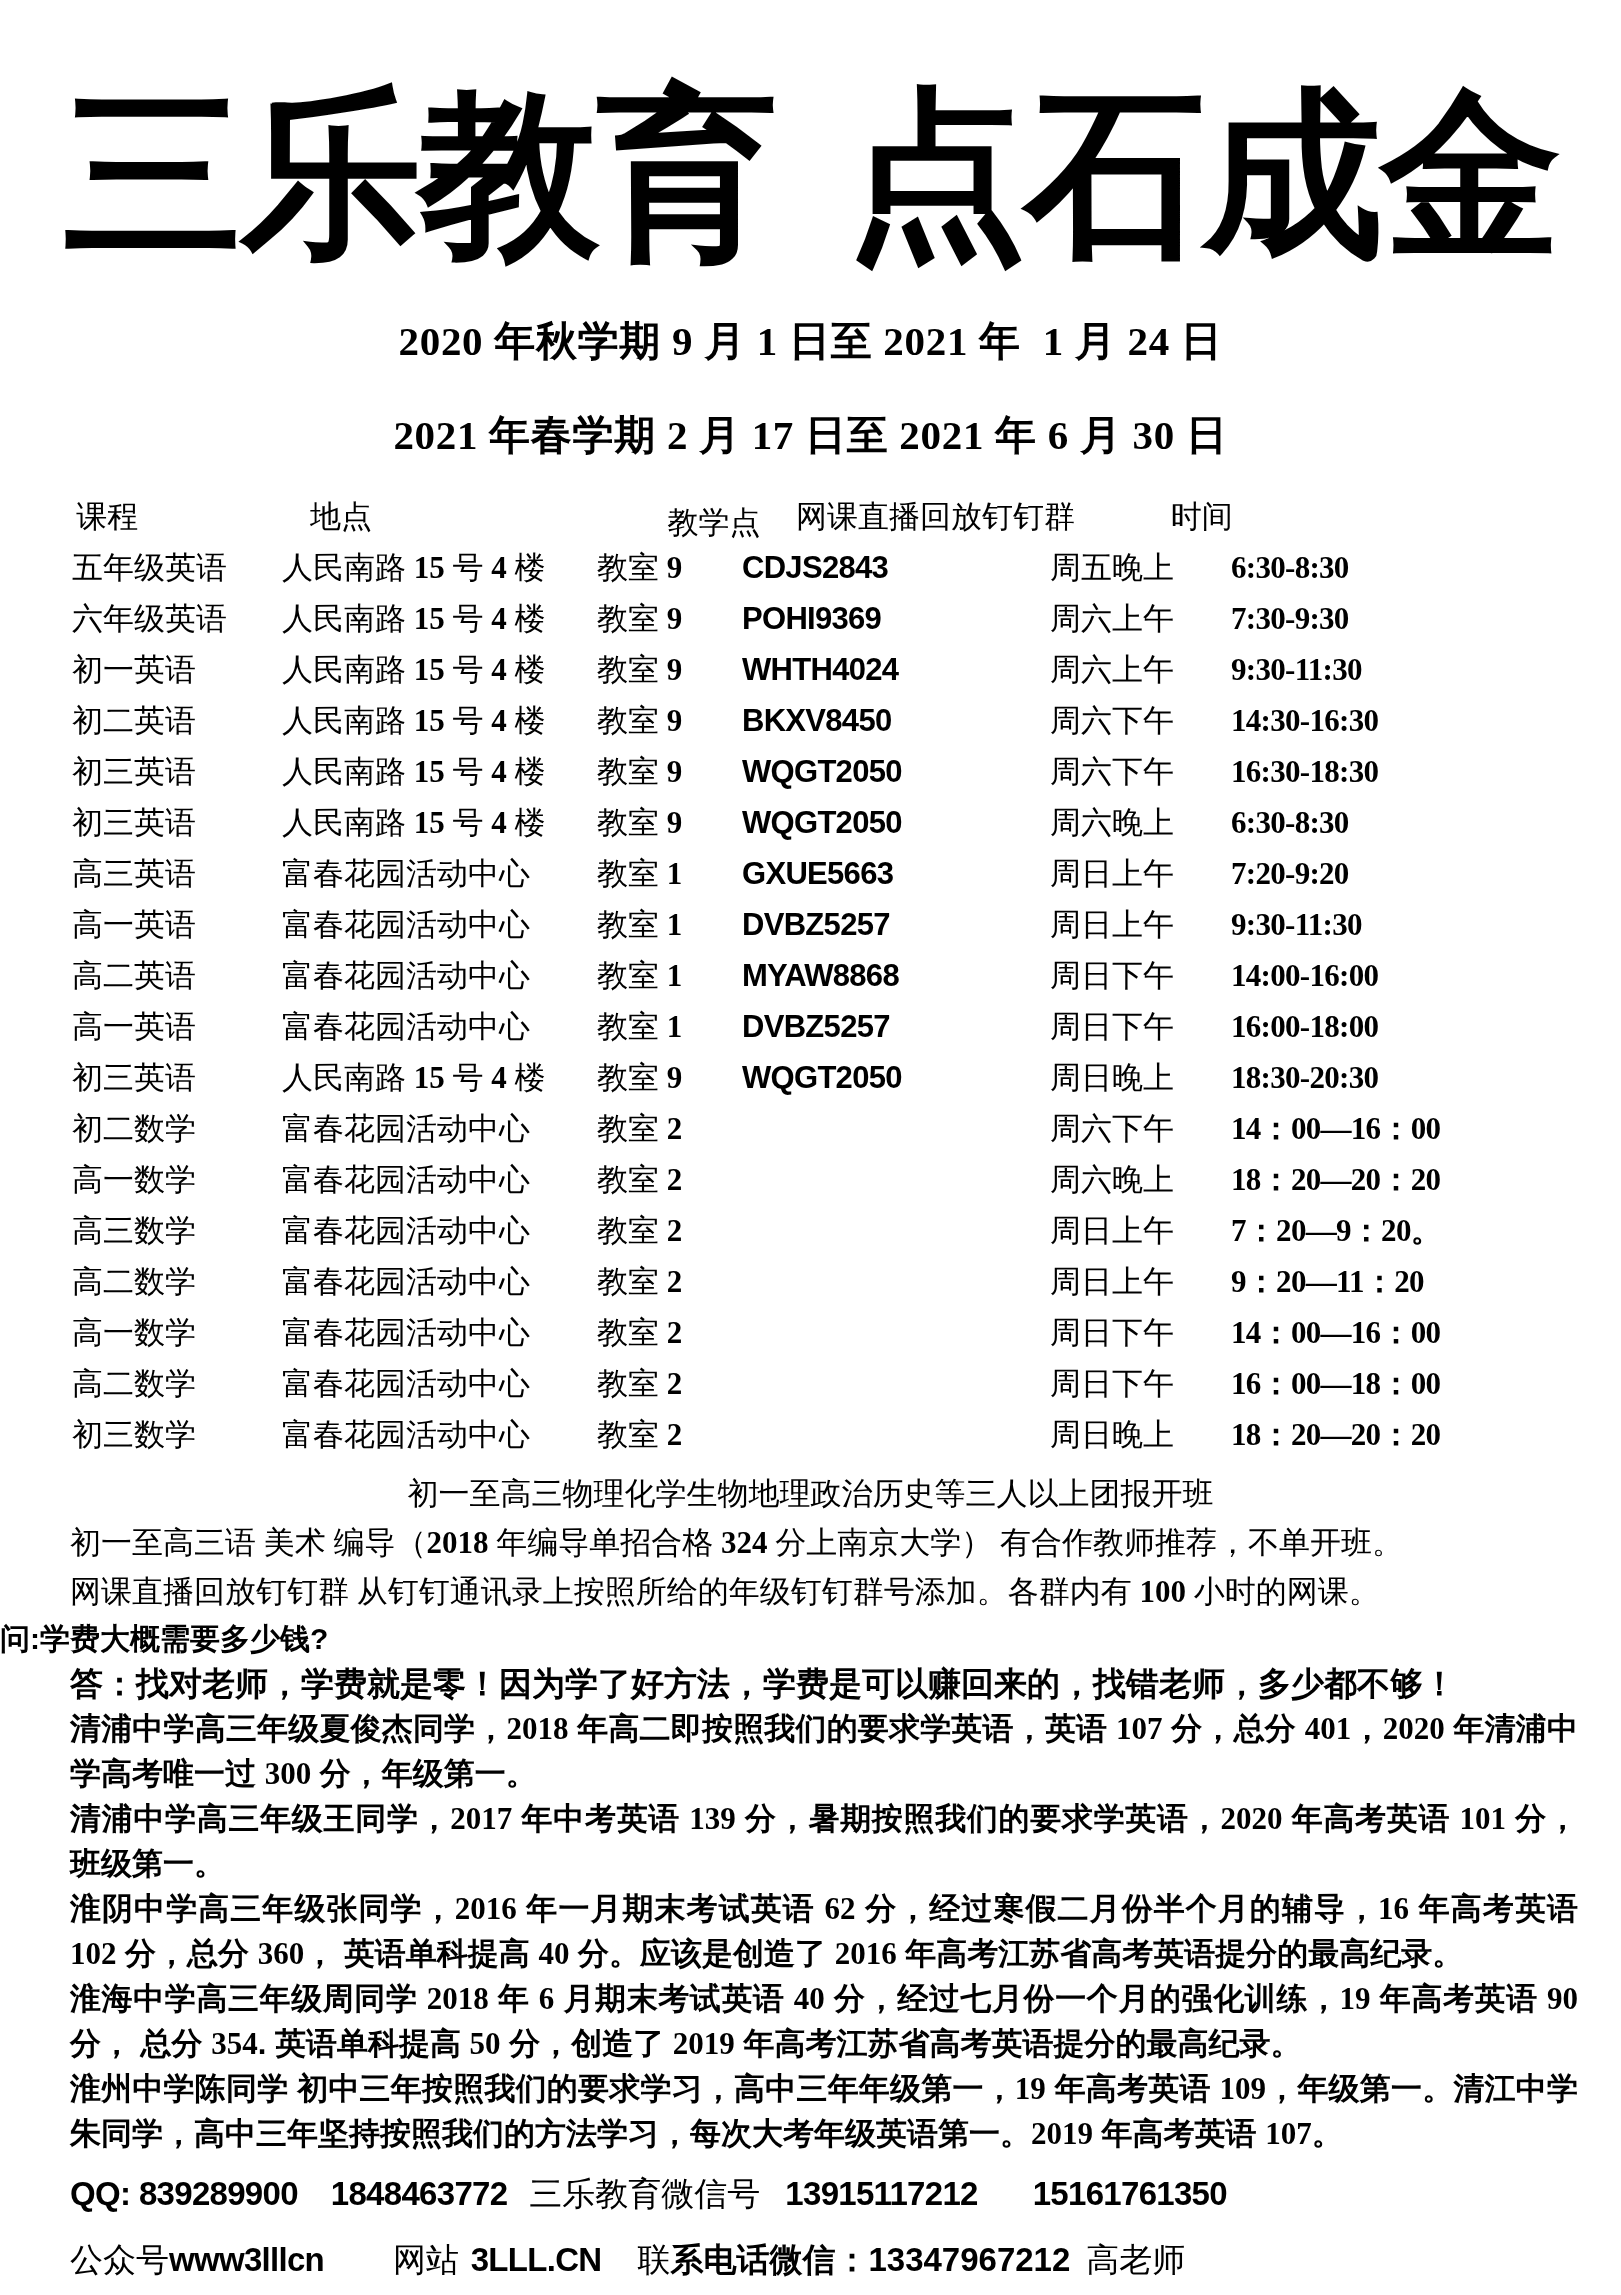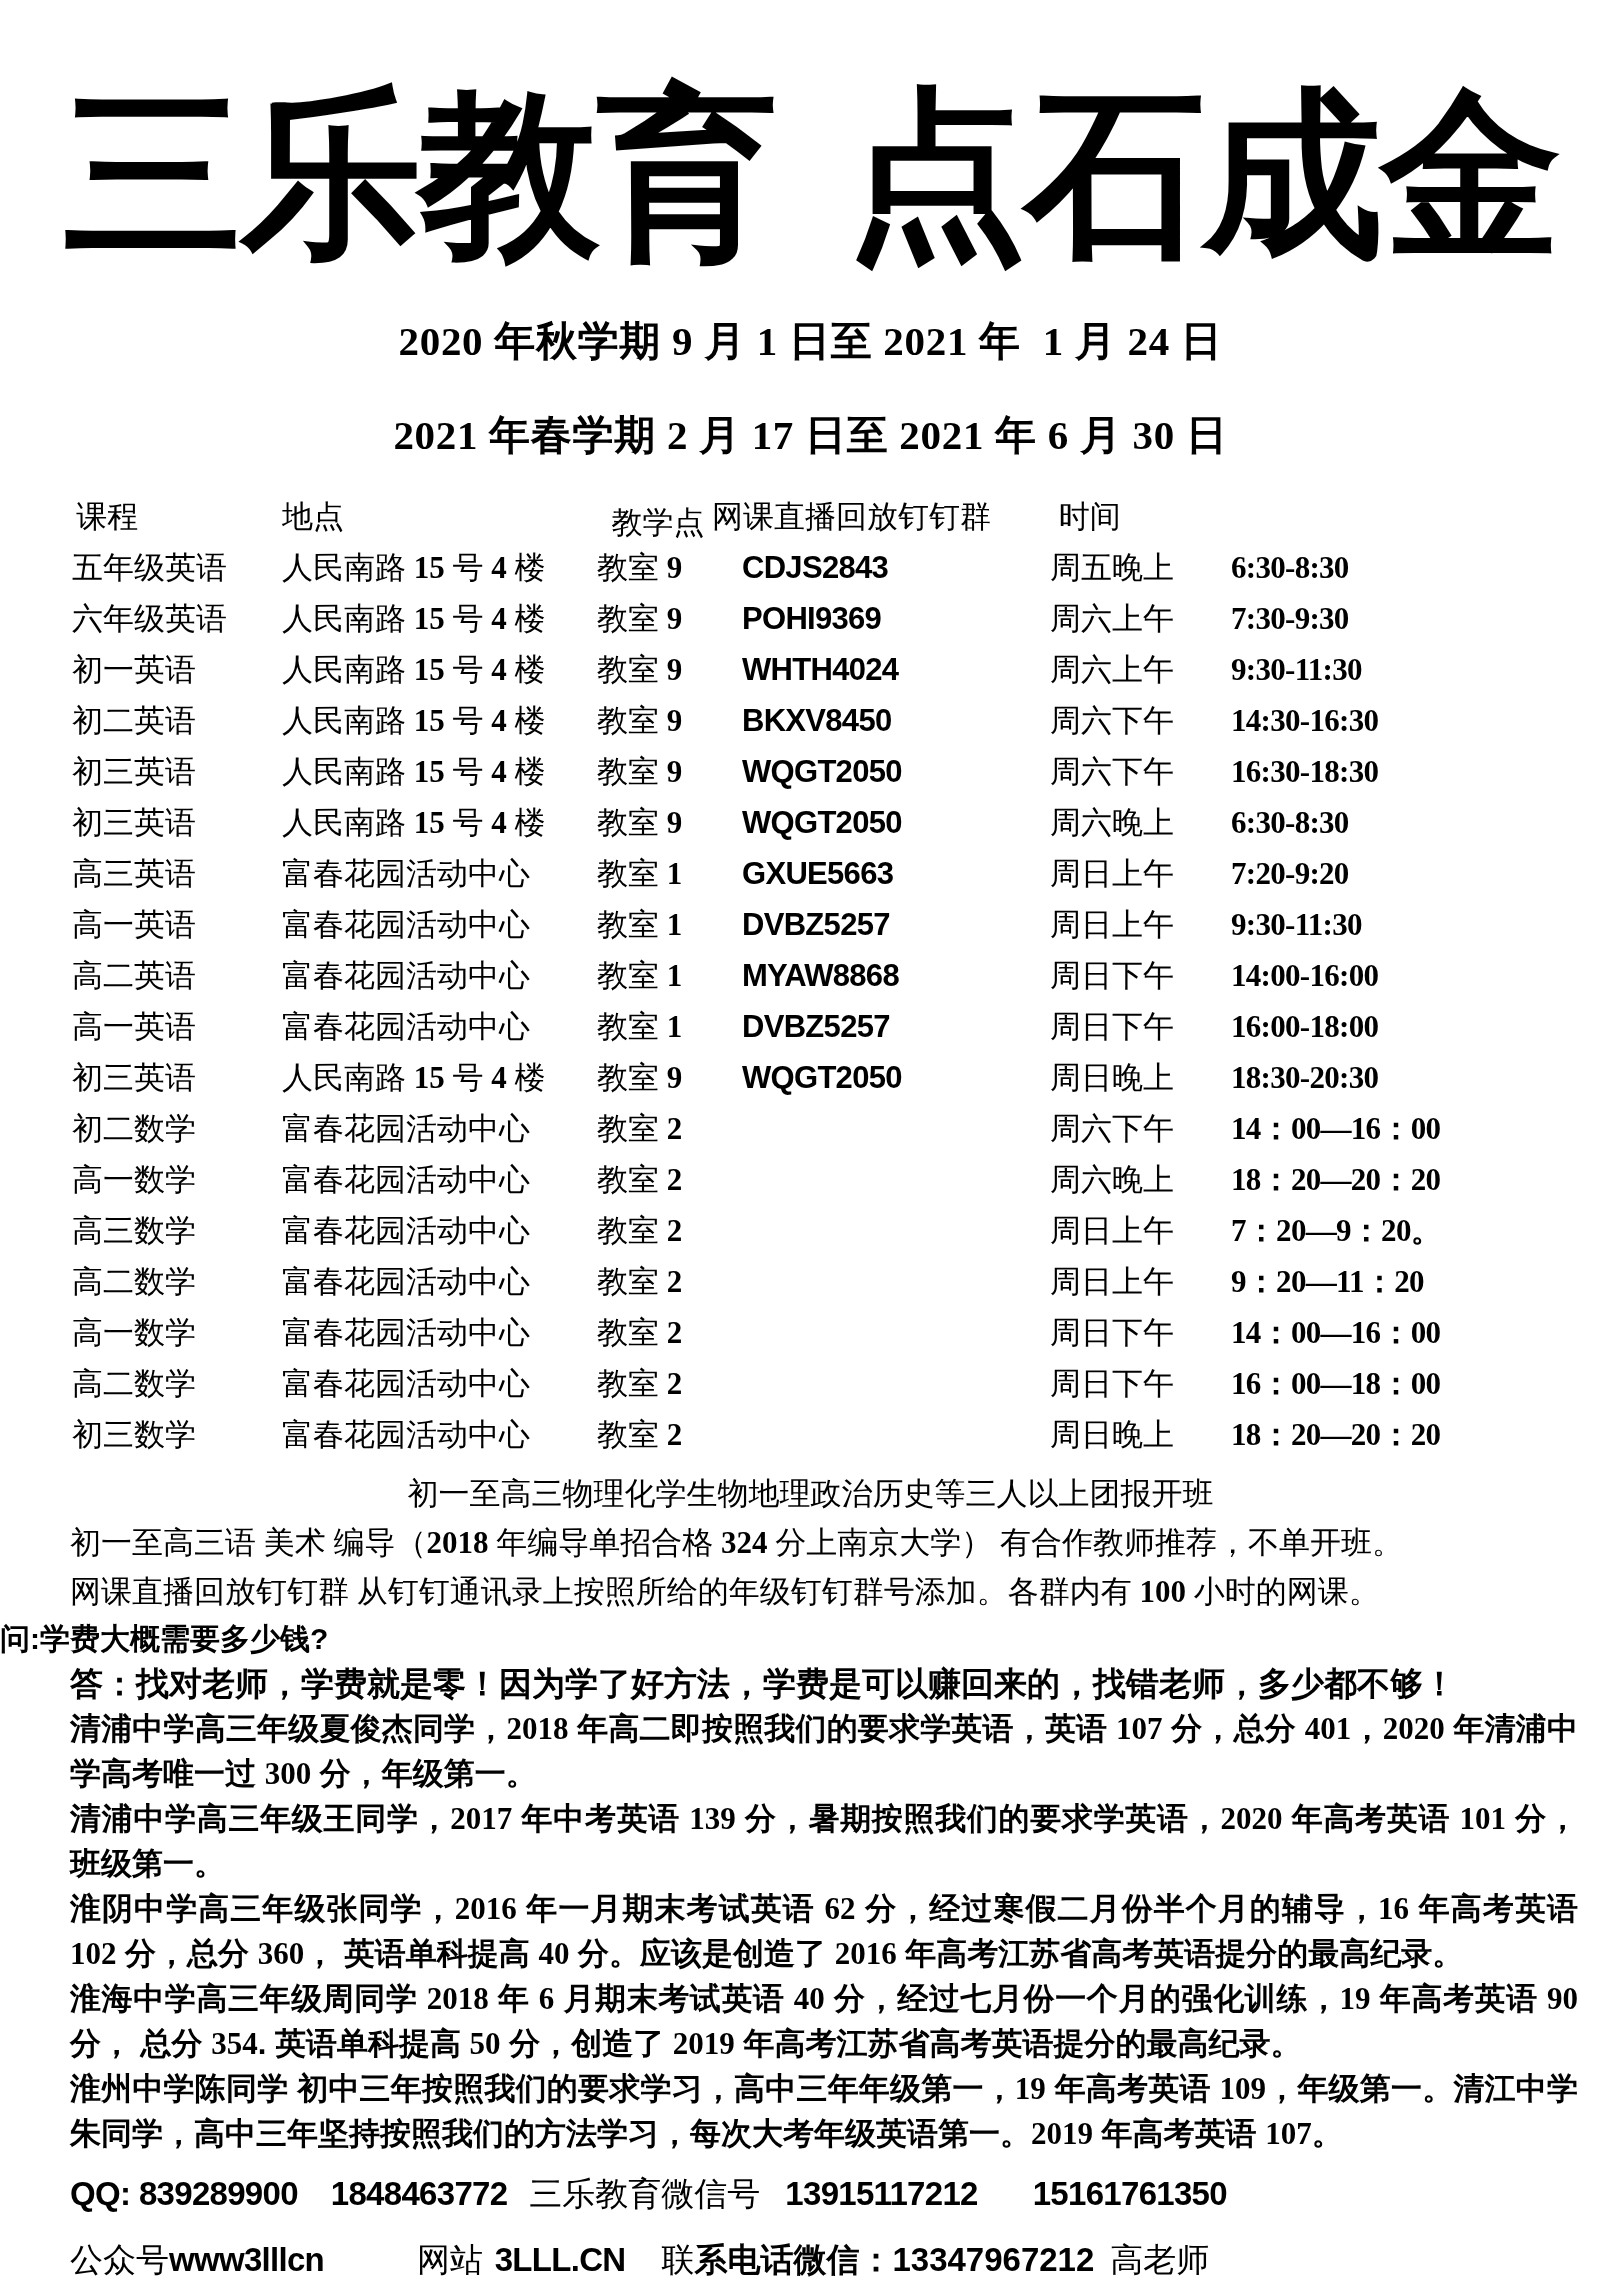--- a/index.html
+++ b/index.html
@@ -14,21 +14,21 @@
   
   .date-line{text-align:center;font-weight:700;font-size:41px;line-height:51px;
              white-space:pre-wrap;letter-spacing:0.7px;}
   .date-line.first{margin-top:26px;}
   .date-line.second{margin-top:43px;}
 
   
   .schedule{margin:29px 0 0 72px;}
   .srow{display:grid;grid-template-columns:210px 315px 145px 308px 181px 348px;
         height:51px;align-items:center;font-size:31px;}
-  .srow.head{height:52px;}
+  .srow.head{height:52px;gap:28px;}
   .cell{white-space:nowrap;}
   .h-course{padding-left:4.3px;}
   .h-room{padding-left:14.5px;margin-top:12px;}
   .h-group{margin-left:-30px;}
   .h-time{padding-left:8.7px;}
   .c-group{font-family:"Liberation Sans","DejaVu Sans",sans-serif;font-weight:700;
            letter-spacing:-0.7px;}
   .c-time{font-family:Liberation Serif, serif;
           font-weight:700;letter-spacing:-0.7px;}
   .n{font-weight:700;font-family:"Liberation Serif","DejaVu Serif",serif;}
@@ -51,21 +51,21 @@
   .contact{margin:10px 0 0 70px;font-size:33px;line-height:55px;white-space:nowrap;}
   .contact .bold{font-family:"Liberation Sans","DejaVu Sans",sans-serif;font-weight:700;
                  letter-spacing:-0.7px;}
   .contact .kai{font-family:"Liberation Serif","DejaVu Serif",serif;font-weight:400;}
   .qq-label{margin-right:8.7px;}
   .qq1{margin-right:33px;}
   .qq2{margin-right:22px;}
   .wechat-label{margin-right:25px;margin-top:24px;}
   .wechat1{margin-right:55px;}
   .gzh-label{}
-  .gzh-value{margin-right:93px;}
+  .gzh-value{margin-right:69px;}
   .site-label{margin-right:11.6px;}
   .site-value{margin-right:36px;}
   .phone-label{display:inline-block;font-family:"Liberation Sans","DejaVu Sans",sans-serif;
                font-weight:700;}
   .phone-label::first-letter{font-weight:400;font-family:"Liberation Serif","DejaVu Serif",serif;}
   .phone-value{margin-right:16px;}
 </style>
 </head>
 <body>
 

